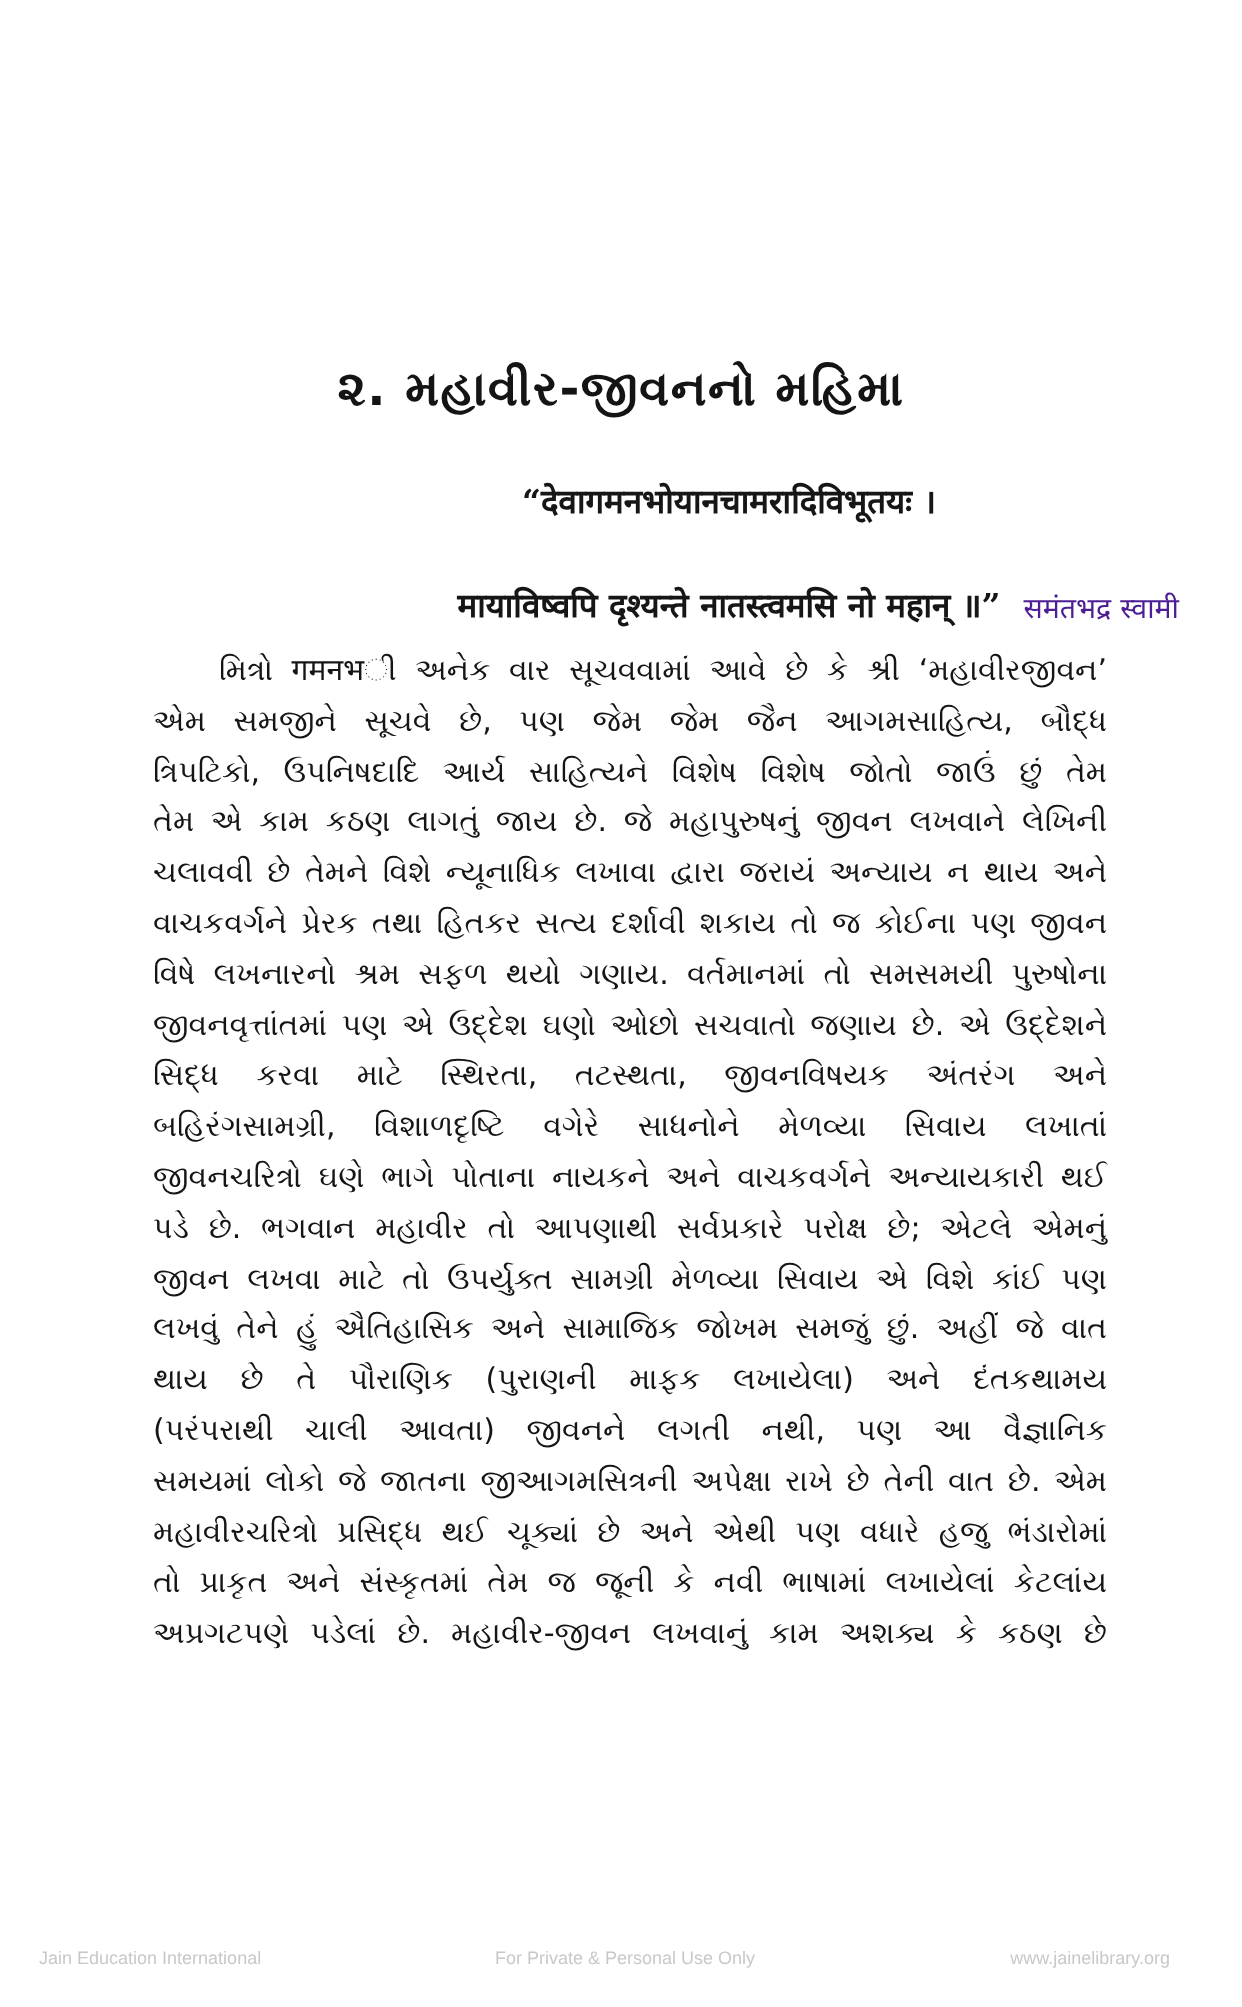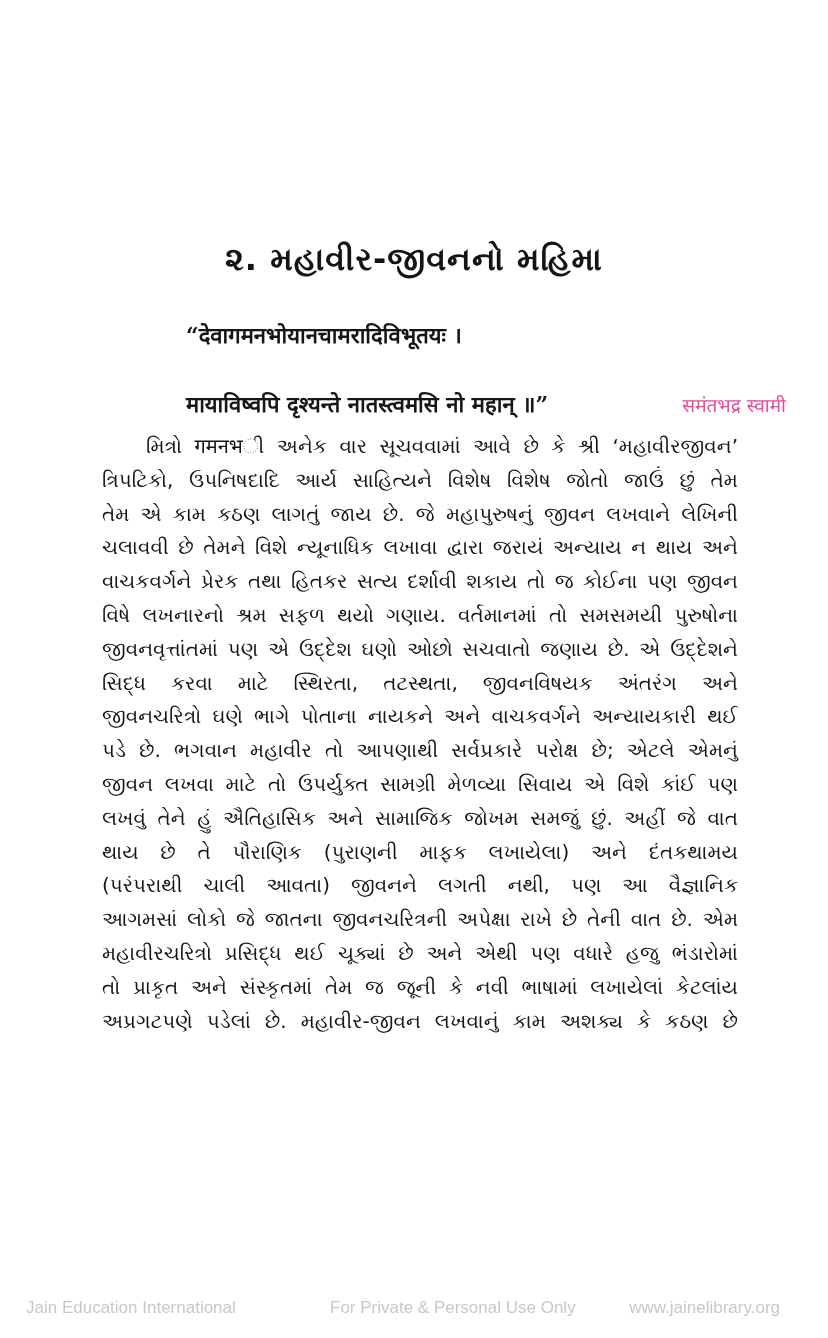--- a/index.html
+++ b/index.html
@@ -10,70 +10,73 @@
   .page { position: absolute; left: 0; top: 0; width: 828px; height: 1338px; border-radius: 23px; }
   .title {
     position: absolute; top: 240px; left: 0; width: 828px;
     text-align: center; font-size: 32px; font-weight: bold; letter-spacing: 1px;
     color: #141414;
   }
   .quote {
     position: absolute; left: 186px; top: 318px; width: 600px;
     font-family: "DejaVu Serif", serif; font-weight: bold; font-size: 22px; line-height: 34px;
     color: #161616;
+    text-align: center;
   }
   .quote div { white-space: nowrap; }
   .quote .l2 { padding-left: 0px; margin-top: 35px; }
   .author {
     position: absolute; right: 42px; top: 392px;
-    font-family: "DejaVu Serif", serif; font-size: 19px; color: #ec4899;
+    font-family: "DejaVu Serif", serif; font-size: 19px; color: #4c1d95;
   }
   .body-text {
     position: absolute; left: 102px; top: 430px; width: 636px;
     font-size: 20px; line-height: 33.8px; text-align: justify; color: #151515;
   }
   .body-text .line { display: block; white-space: nowrap; text-align-last: justify; }
   .body-text .line.first { padding-left: 44px; }
   .footer {
     position: absolute; top: 1298px; left: 0; width: 828px; height: 20px;
-    font-family: "Liberation Sans", sans-serif; font-size: 17px; color: #c8c8c8;
+    font-family: "Liberation Sans", sans-serif; font-size: 12px; color: #c8c8c8;
   }
   .footer span { position: absolute; top: 0; }
   .footer .f1 { left: 26px; }
   .footer .f2 { left: 330px; }
   .footer .f3 { right: 48px; }
 </style>
 </head>
 <body>
 
 <div class="page">
   <div class="title">૨. મહાવીર-જીવનનો મહિમા</div>
 
   <div class="quote">
     <div class="l1">“देवागमनभोयानचामरादिविभूतयः ।</div>
     <div class="l2">मायाविष्वपि दृश्यन्ते नातस्त्वमसि नो महान् ॥”</div>
   </div>
   <div class="author">समंतभद्र स्वामी</div>
 
   <div class="body-text">
     <span class="line first">મિત્રો गमनभી અનેક વાર સૂચવવામાં આવે છે કે શ્રી ‘મહાવીરજીવન’</span>
+    <span class="line">એમ સમજીને સૂચવે  છે, પણ જેમ જેમ જૈન આગમસાહિત્ય, બૌદ્ધ</span>
     <span class="line">ત્રિપટિકો, ઉપનિષદાદિ આર્ય સાહિત્યને વિશેષ વિશેષ જોતો જાઉં છું તેમ</span>
     <span class="line">તેમ એ કામ કઠણ લાગતું જાય છે. જે મહાપુરુષનું જીવન લખવાને લેખિની</span>
     <span class="line">ચલાવવી છે તેમને વિશે ન્યૂનાધિક લખાવા દ્વારા જરાયં અન્યાય ન થાય અને</span>
     <span class="line">વાચકવર્ગને પ્રેરક તથા હિતકર સત્ય દર્શાવી શકાય તો જ કોઈના પણ જીવન</span>
     <span class="line">વિષે લખનારનો શ્રમ સફળ થયો ગણાય. વર્તમાનમાં તો સમસમયી પુરુષોના</span>
     <span class="line">જીવનવૃત્તાંતમાં પણ એ ઉદ્દેશ ઘણો ઓછો સચવાતો જણાય છે. એ ઉદ્દેશને</span>
     <span class="line">સિદ્ધ કરવા માટે સ્થિરતા, તટસ્થતા, જીવનવિષયક અંતરંગ અને</span>
+    <span class="line">બહિરંગસામગ્રી, વિશાળદૃષ્ટિ વગેરે સાધનોને મેળવ્યા સિવાય લખાતાં</span>
     <span class="line">જીવનચરિત્રો ઘણે ભાગે પોતાના નાયકને અને વાચકવર્ગને અન્યાયકારી થઈ</span>
     <span class="line">પડે છે. ભગવાન મહાવીર તો આપણાથી સર્વપ્રકારે પરોક્ષ છે; એટલે એમનું</span>
     <span class="line">જીવન લખવા માટે તો ઉપર્યુક્ત સામગ્રી મેળવ્યા સિવાય એ વિશે કાંઈ પણ</span>
     <span class="line">લખવું તેને હું ઐતિહાસિક અને સામાજિક જોખમ સમજું છું. અહીં જે વાત</span>
     <span class="line">થાય  છે તે પૌરાણિક (પુરાણની માફક લખાયેલા) અને દંતકથામય</span>
     <span class="line">(પરંપરાથી ચાલી આવતા) જીવનને લગતી નથી, પણ આ વૈજ્ઞાનિક</span>
-    <span class="line">આગમસાં લોકો જે જાતના જીવનચરિત્રની અપેક્ષા રાખે છે તેની વાત છે. એમ</span>
+    <span class="line">સમયમાં લોકો જે જાતના જીઆગમસિત્રની અપેક્ષા રાખે છે તેની વાત છે. એમ</span>
     <span class="line">મહાવીરચરિત્રો પ્રસિદ્ધ થઈ ચૂક્યાં છે અને એથી પણ વધારે હજુ ભંડારોમાં</span>
     <span class="line">તો પ્રાકૃત અને સંસ્કૃતમાં તેમ જ જૂની કે નવી ભાષામાં લખાયેલાં કેટલાંય</span>
     <span class="line">અપ્રગટપણે પડેલાં છે. મહાવીર-જીવન લખવાનું કામ અશક્ય કે કઠણ છે</span>
   </div>
 
   <div class="footer">
     <span class="f1">Jain Education International</span>
     <span class="f2">For Private &amp; Personal Use Only</span>
     <span class="f3">www.jainelibrary.org</span>
   </div>

